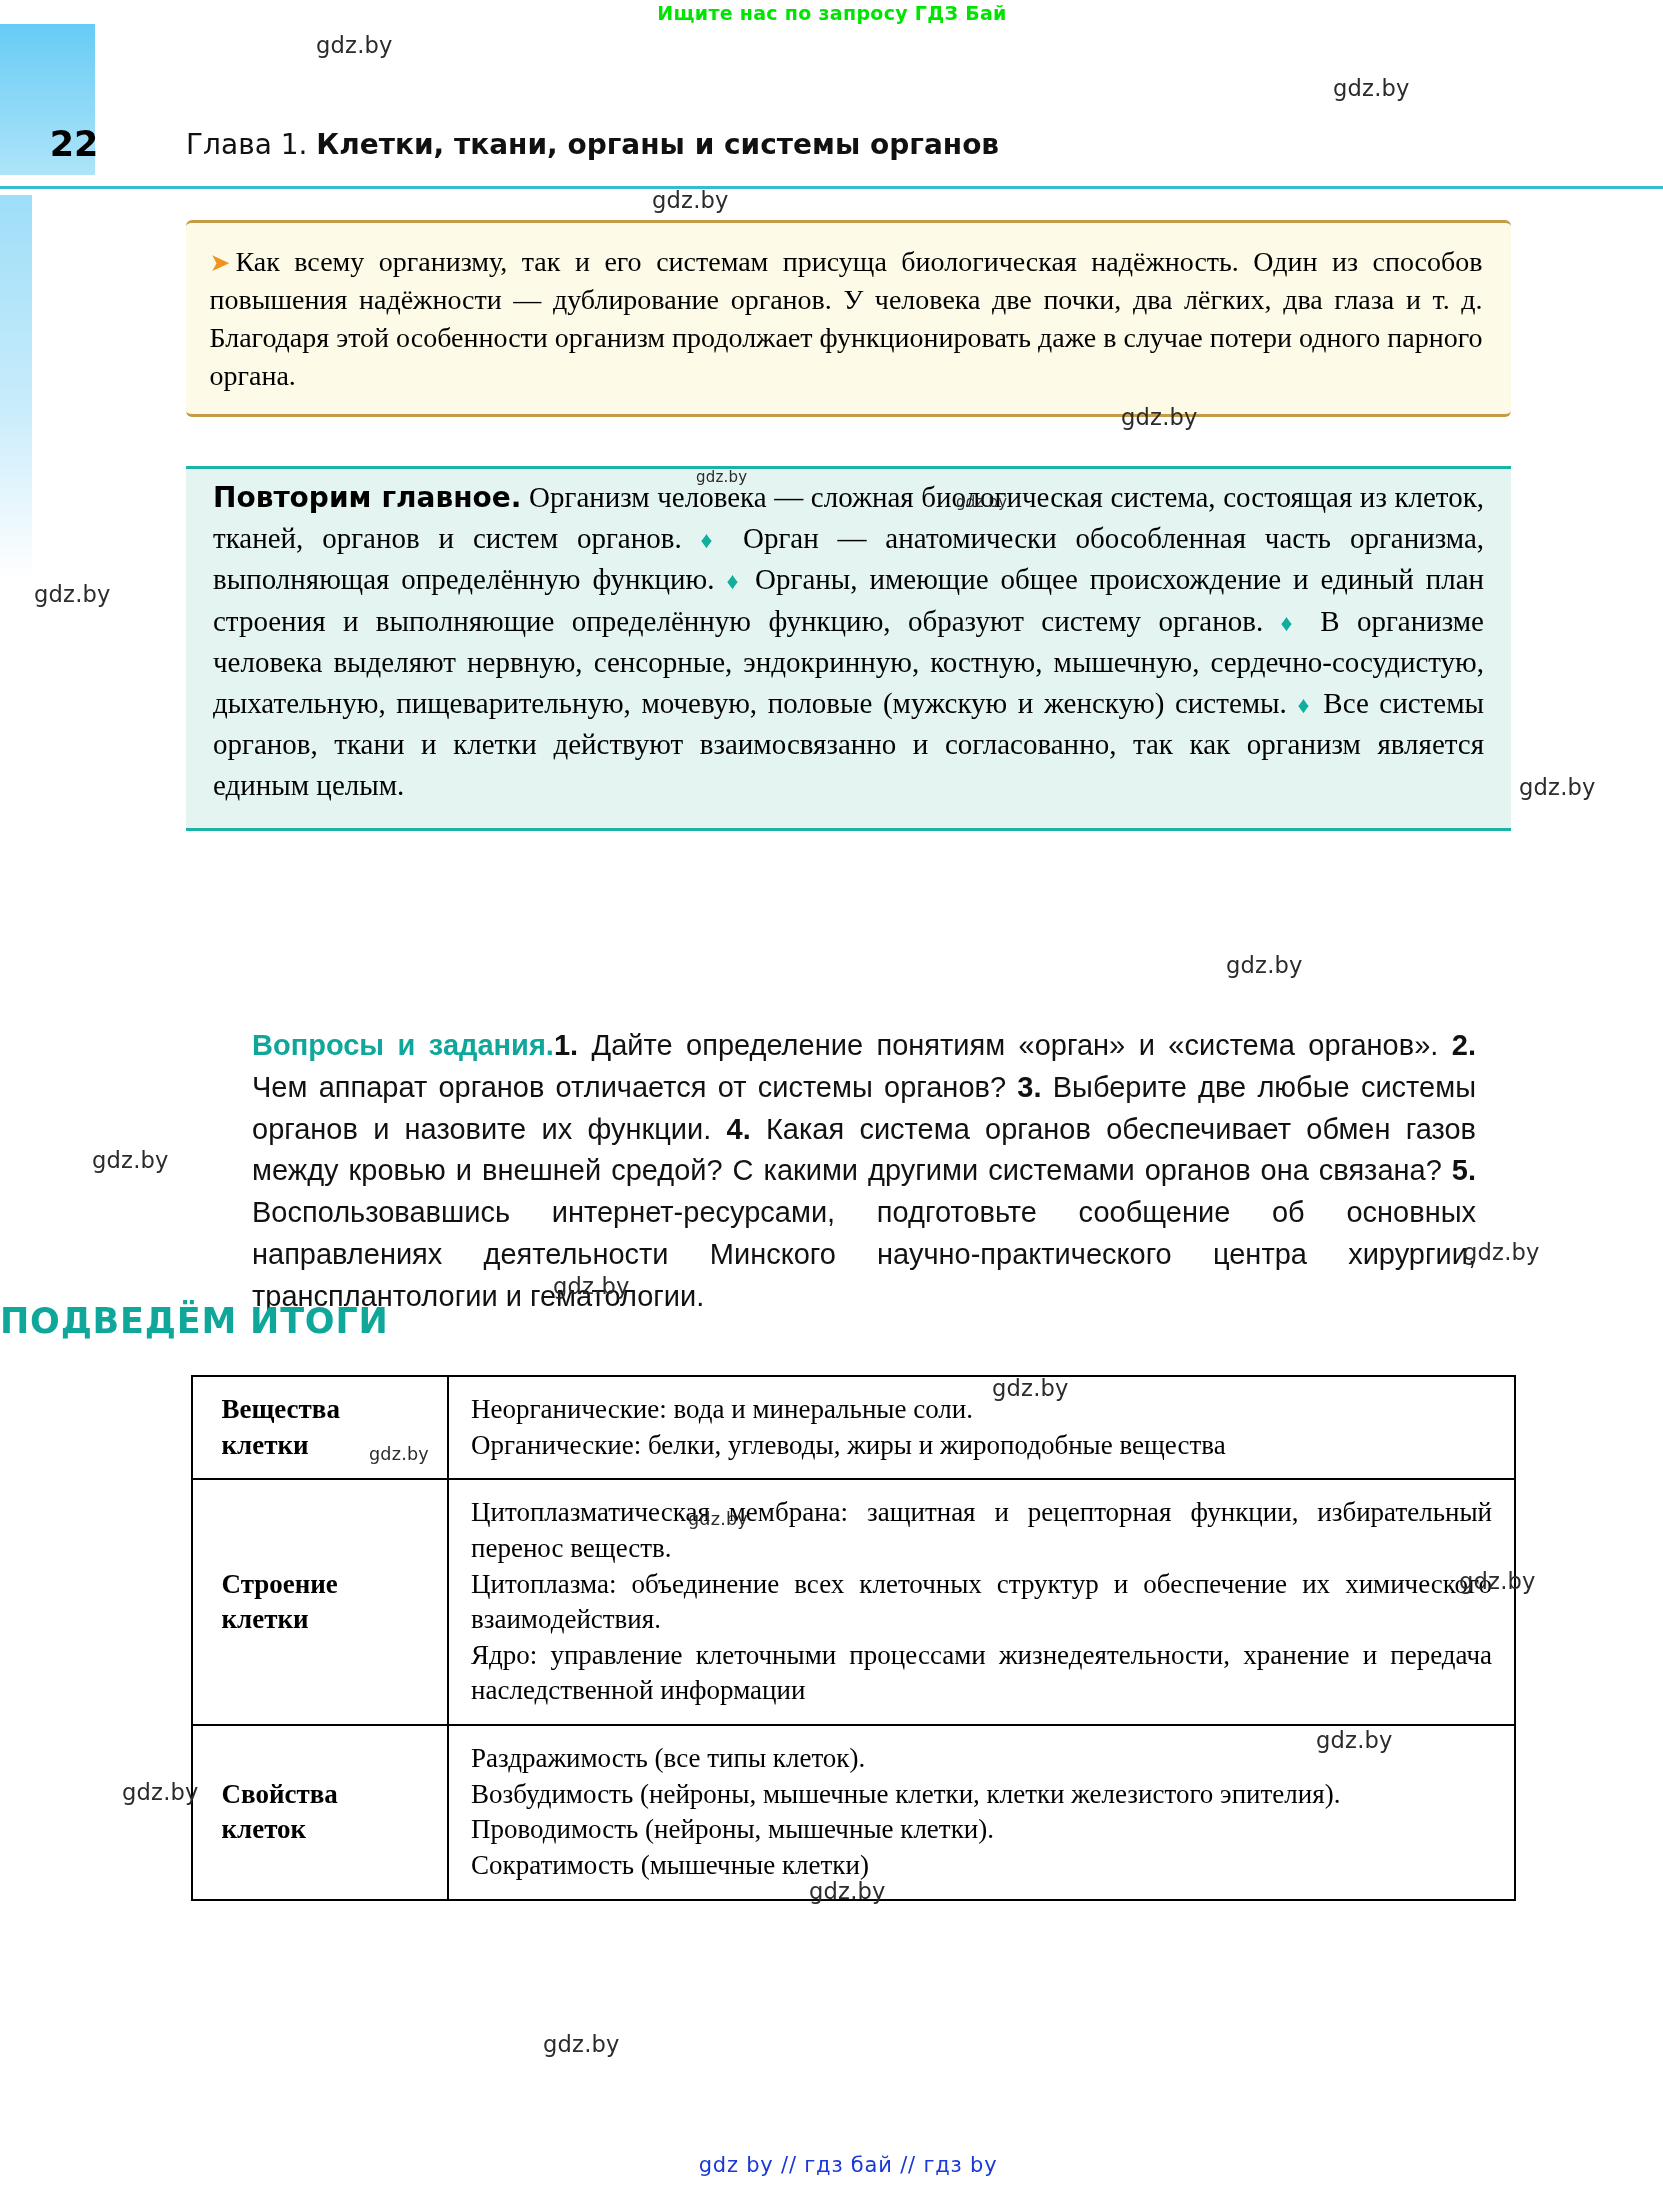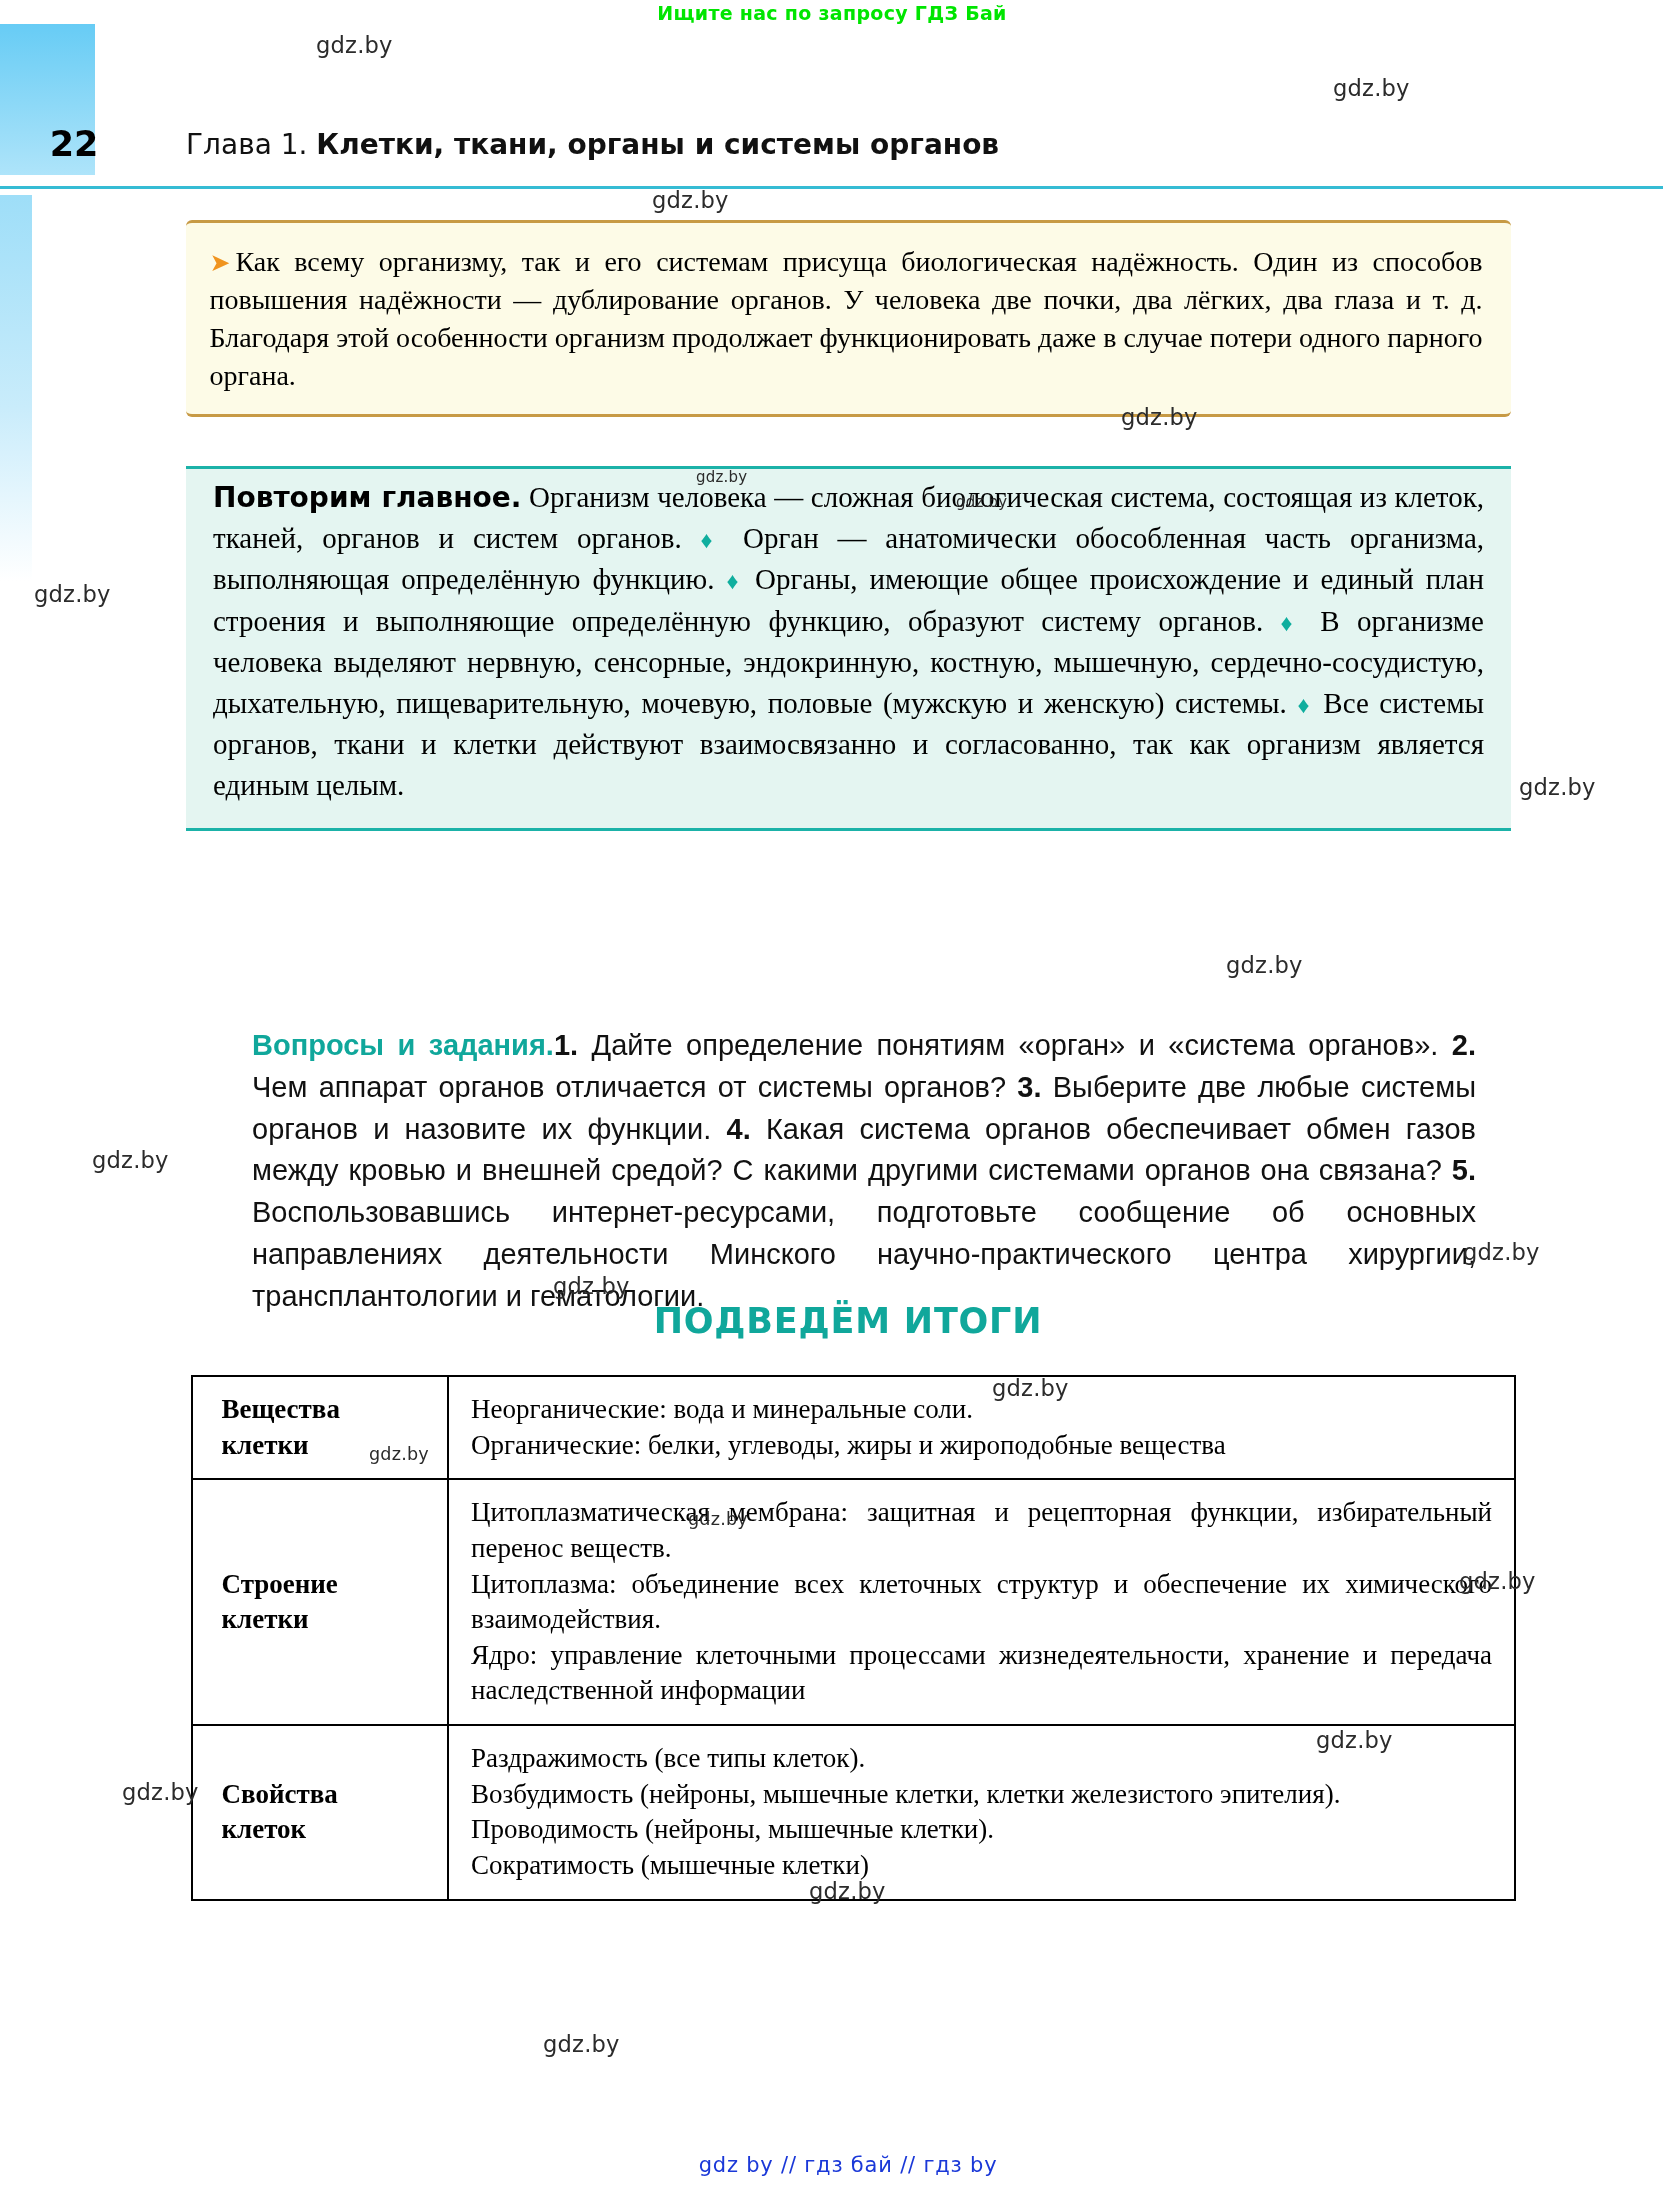--- a/index.html
+++ b/index.html
@@ -182,28 +182,27 @@
     color: #111;
   }
   .q-title { color: #10a79b; font-weight: bold; }
   .q-num { font-weight: bold; }
 
   
   .section-title {
     position: absolute;
     left: 0; top: 1301px;
     width: 1664px;
-    text-align: center;
+    text-align: left;
     font-family: "DejaVu Sans", sans-serif;
     font-weight: bold;
     font-size: 35px;
     letter-spacing: 0.8px;
     color: #10a79b;
     z-index: 30;
-    padding-left: 32px;
   }
 
   
   .sum-table {
     position: absolute;
     left: 191px;
     top: 1375px;
     width: 1325px;
     border-collapse: collapse;
     z-index: 30;

